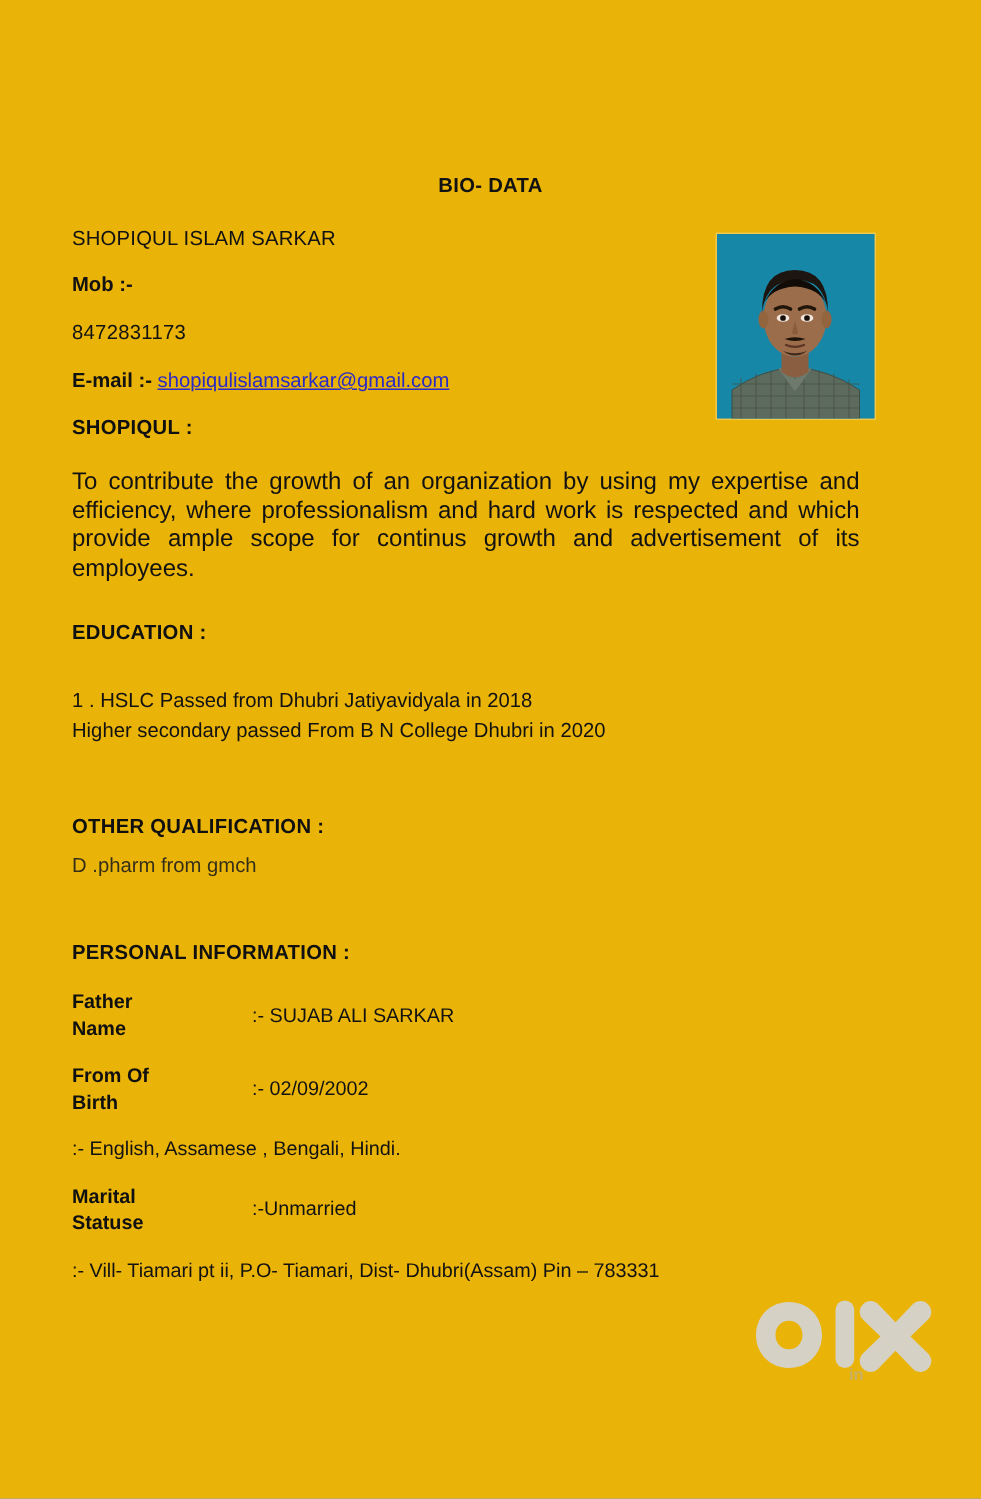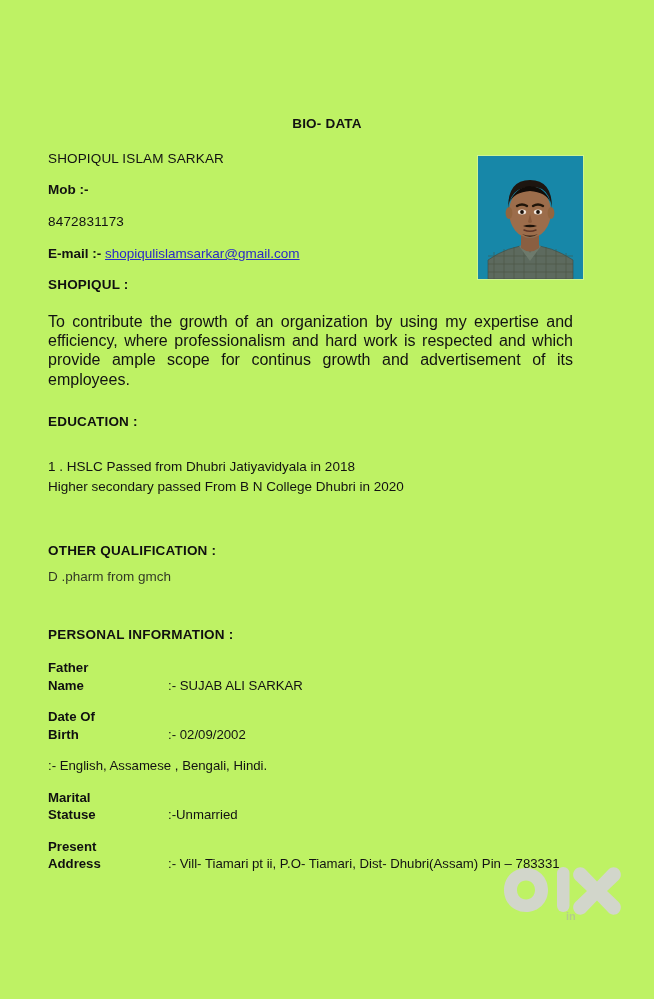--- a/index.html
+++ b/index.html
@@ -5,21 +5,21 @@
   html, body {
     margin: 0;
     padding: 0;
     background: #a3a3a3;
   }
 
   #page {
     position: relative;
     width: 654px;
     height: 999px;
-    background: #bef264;
+    background: #eab308;
     overflow: hidden;
     font-family: "Liberation Sans", sans-serif;
     color: #101010;
     -webkit-font-smoothing: antialiased;
   }
 
   
   .doc-title {
     position: absolute;
     top: 116px;
@@ -118,21 +118,21 @@
   
   .pi-table {
     position: absolute;
     left: 48px;
     top: 659px;
     width: 540px;
   }
   .pi-row {
     position: relative;
     display: flex;
-    align-items: flex-end;
+    align-items: center;
     margin-bottom: 14px;
   }
   .pi-label {
     width: 120px;
     flex: 0 0 120px;
     font-size: 13.2px;
     line-height: 17.5px;
     font-weight: 700;
     color: #101010;
     white-space: pre-line;
@@ -230,35 +230,33 @@
   <div class="otherqual-val">D .pharm from gmch</div>
 
   <div class="sec-head h-personal">PERSONAL INFORMATION :</div>
   <div class="pi-table">
     <div class="pi-row">
       <div class="pi-label">Father
 Name</div>
       <div class="pi-value">:- SUJAB ALI SARKAR</div>
     </div>
     <div class="pi-row">
-      <div class="pi-label">Date Of
+      <div class="pi-label">From Of
 Birth</div>
       <div class="pi-value">:- 02/09/2002</div>
     </div>
     <div class="pi-row">
       <div class="pi-value">:- English, Assamese , Bengali, Hindi.</div>
     </div>
     <div class="pi-row">
       <div class="pi-label">Marital
 Statuse</div>
       <div class="pi-value">:-Unmarried</div>
     </div>
     <div class="pi-row">
-      <div class="pi-label">Present
-Address</div>
       <div class="pi-value">:- Vill- Tiamari pt ii, P.O- Tiamari, Dist- Dhubri(Assam) Pin – 783331</div>
     </div>
   </div>
 
   <div class="watermark">
     <svg viewBox="0 0 132 66" aria-hidden="true">
       <g fill="#d4d4d4" opacity="0.92">
         <path d="M26 8 C38.7 8 48 17.6 48 30 C48 42.4 38.7 52 26 52 C13.3 52 4 42.4 4 30 C4 17.6 13.3 8 26 8 Z M26 20.5 C20.8 20.5 17 24.6 17 30 C17 35.4 20.8 39.5 26 39.5 C31.2 39.5 35 35.4 35 30 C35 24.6 31.2 20.5 26 20.5 Z"></path>
         <rect x="57" y="7" width="12.5" height="45" rx="6.2"></rect>
         <path d="M85.5 9.5 L97 21.5 L108.5 9.5 C111.5 6.6 116 6.7 118.8 9.6 C121.6 12.6 121.5 17 118.6 19.9 L107 31 L118.6 42.1 C121.5 45 121.6 49.4 118.8 52.4 C116 55.3 111.5 55.4 108.5 52.5 L97 40.5 L85.5 52.5 C82.5 55.4 78 55.3 75.2 52.4 C72.4 49.4 72.5 45 75.4 42.1 L87 31 L75.4 19.9 C72.5 17 72.4 12.6 75.2 9.6 C78 6.7 82.5 6.6 85.5 9.5 Z"></path>

